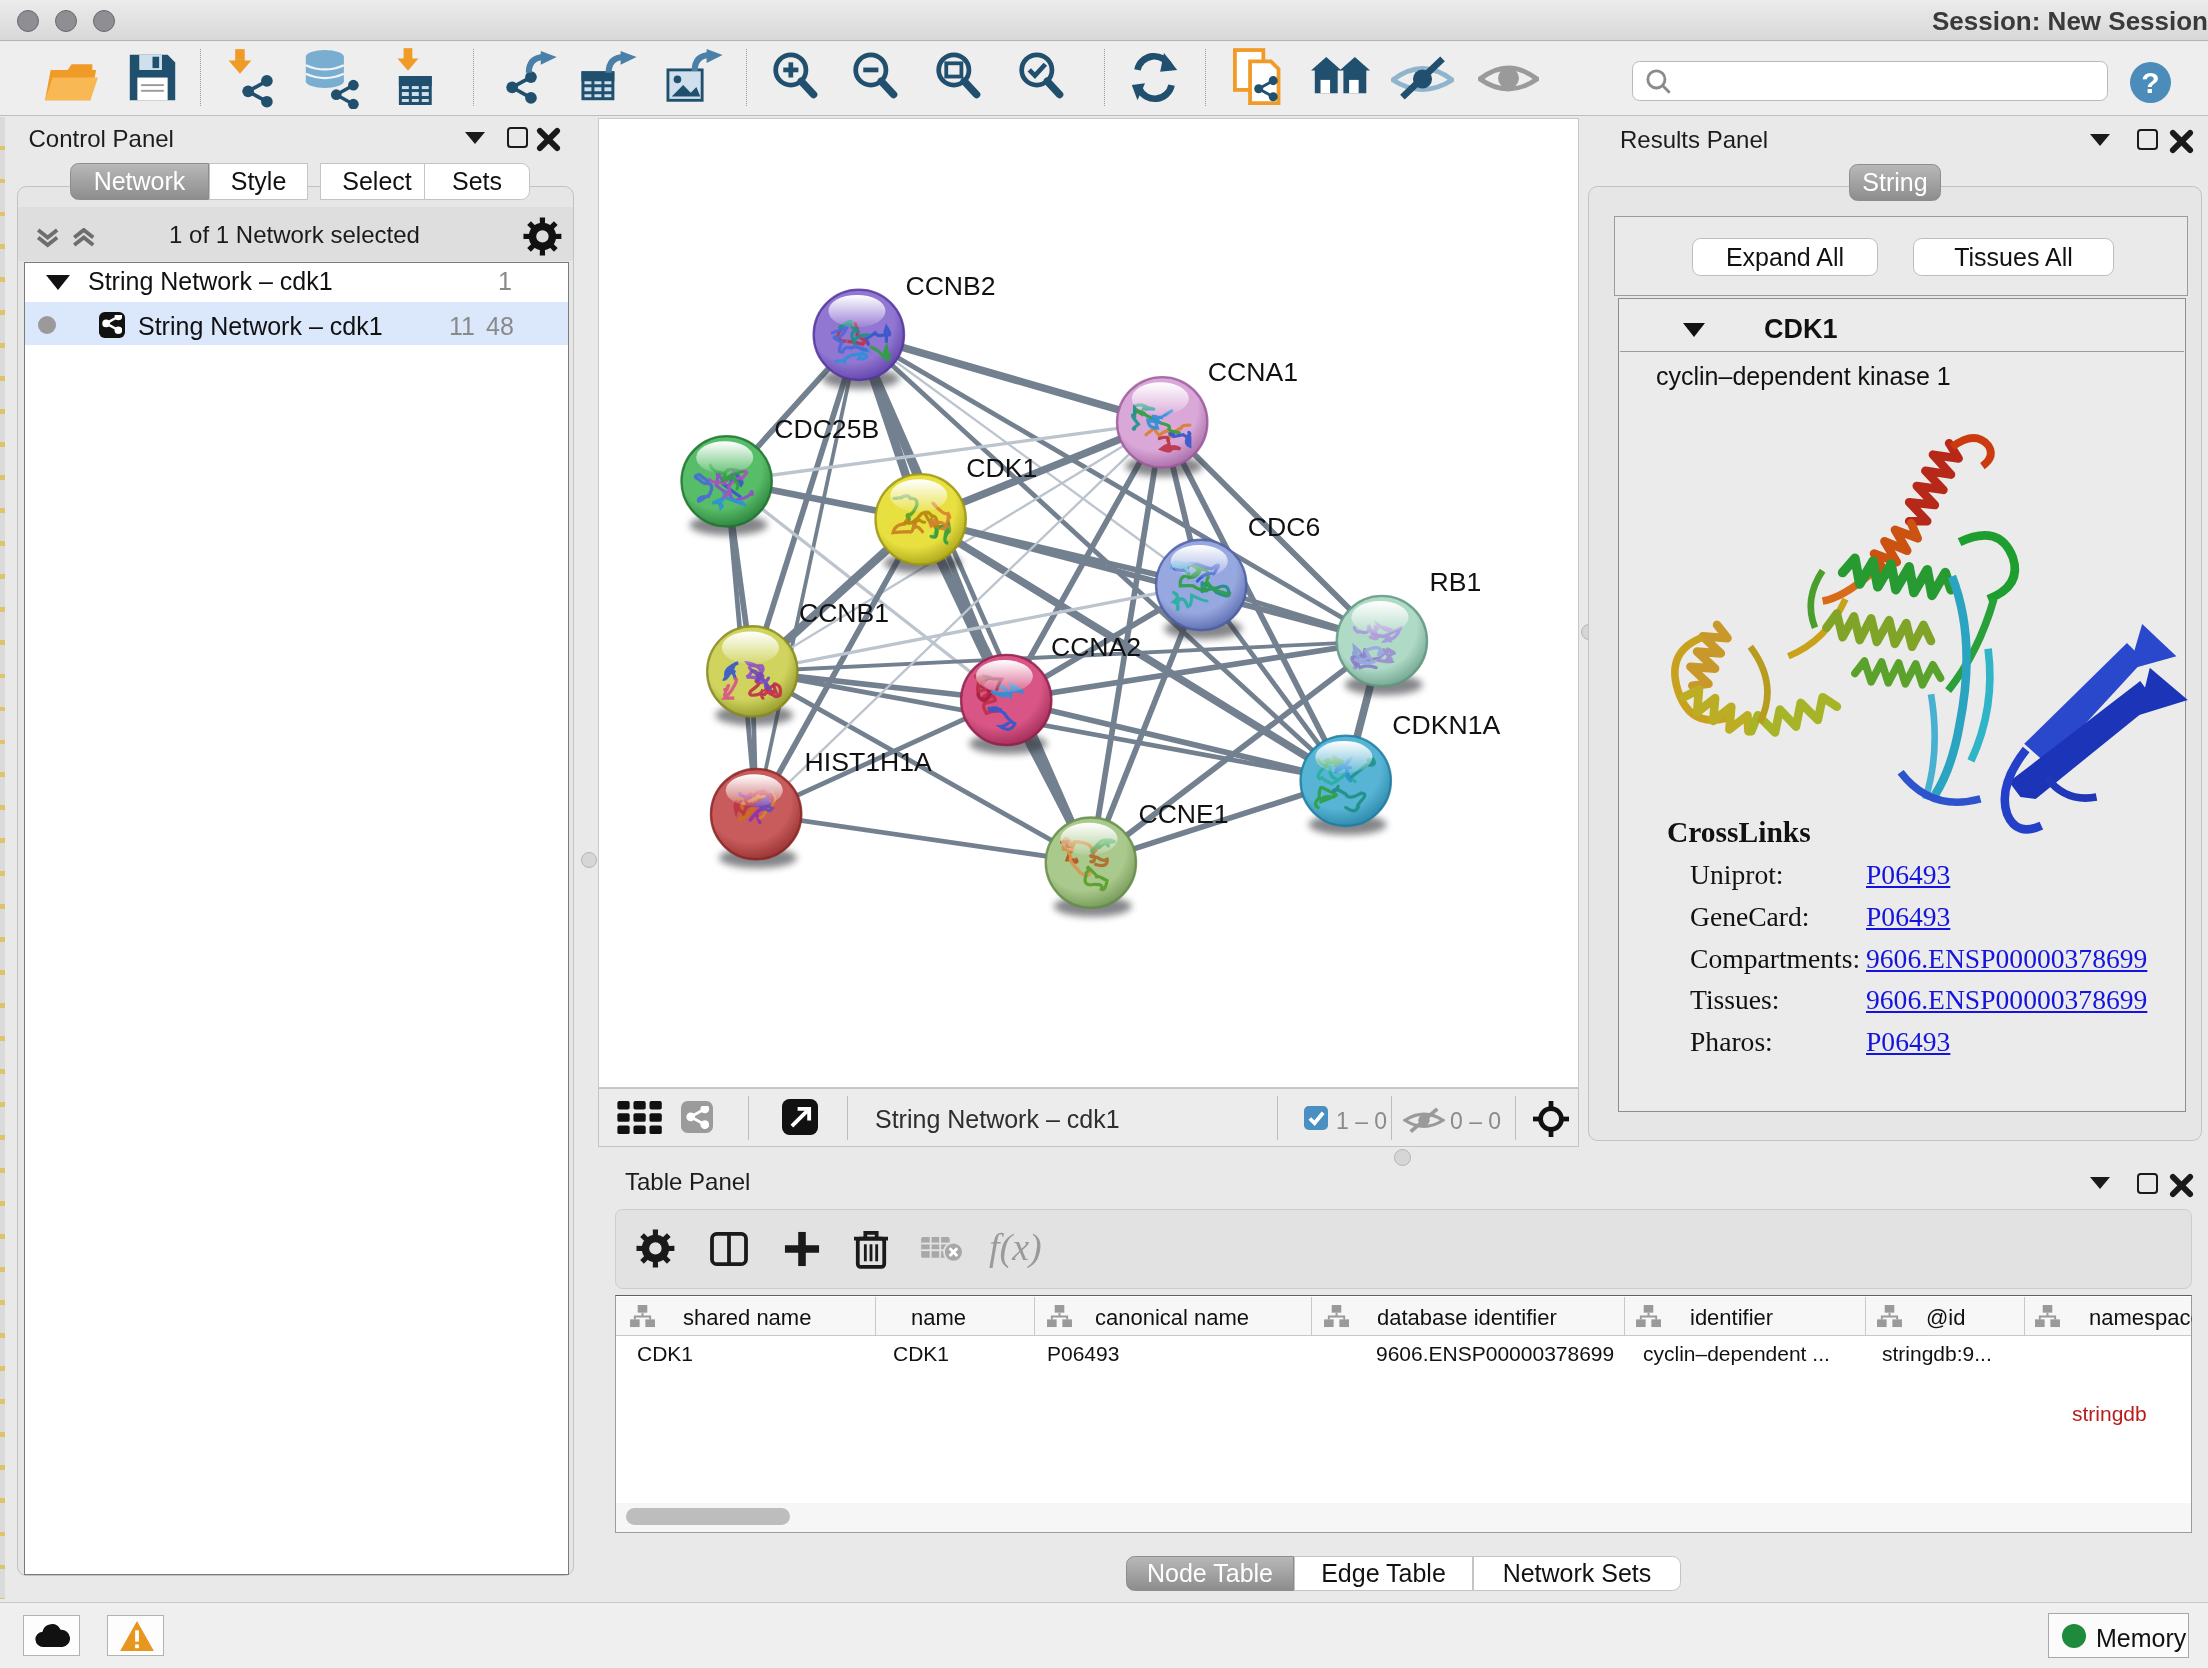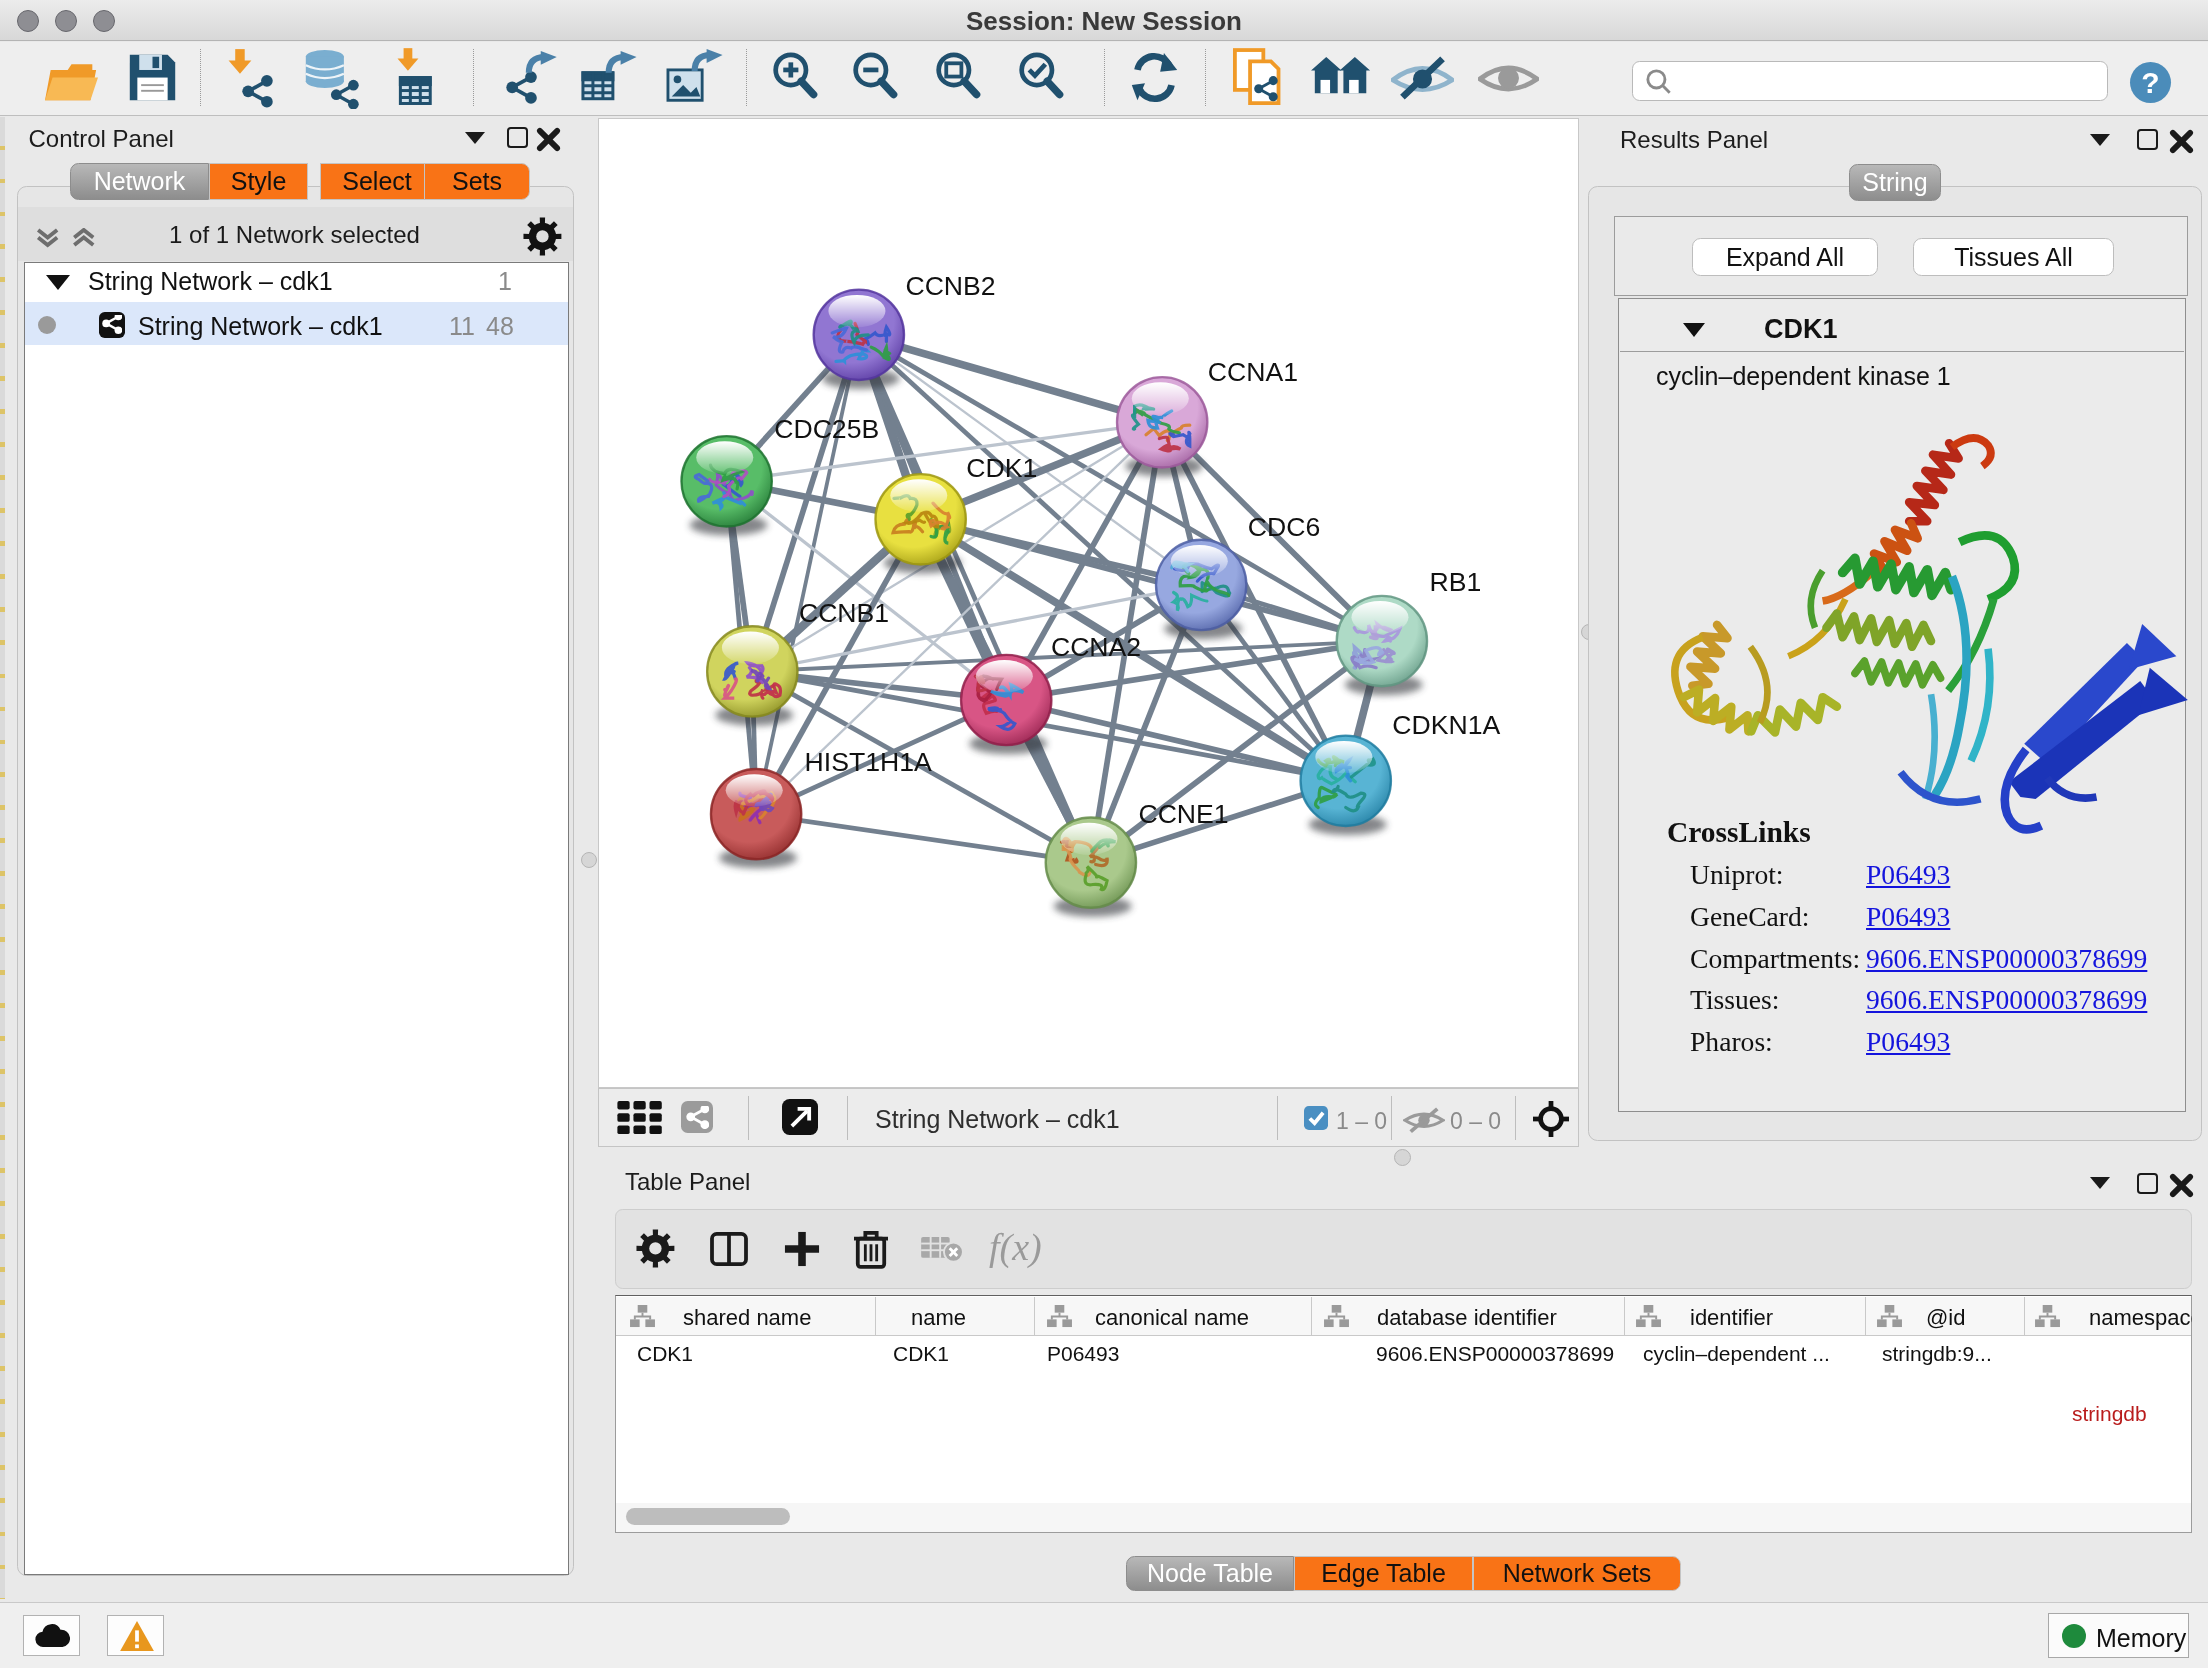--- a/index.html
+++ b/index.html
@@ -1,28 +1,28 @@
 <!DOCTYPE html>
 <html style="font-size:15px"><head><meta charset="utf-8"><style>
 * { margin:0; padding:0; box-sizing:border-box; }
 html,body { width:2208px; height:1668px; font-family:"Liberation Sans",sans-serif; }
 body { position:relative; background:#e9e9e9; overflow:hidden; }
 .abs { position:absolute; }
 .hdrtxt { font-size:24px; color:#1c1c1c; }
 .tab { position:absolute; height:37px; line-height:35px; text-align:center; font-size:25px;
-  background:#f97316; color:#111; border:1px solid #c4c4c4; }
+  background:#ffffff; color:#111; border:1px solid #c4c4c4; }
 .tabsel { background:linear-gradient(#b8b8b8,#8d8d8d); color:#fff; border-color:#8d8d8d; }
 .icon-tri { width:0; height:0; border-left:10.5px solid transparent; border-right:10.5px solid transparent; border-top:12.4px solid #1a1a1a; position:absolute; }
 .icon-box { position:absolute; width:21px; height:21px; border:2.9px solid #1a1a1a; border-radius:3.8px; }
 </style></head><body>
 <div class="abs" style="left:0;top:0;width:2208px;height:41px;background:linear-gradient(#ececec,#d8d8d8);border-bottom:1px solid #b4b4b4"></div>
 <div class="abs" style="left:17px;top:9.5px;width:22px;height:22px;border-radius:50%;background:#8e8e93;border:1px solid #67676d"></div>
 <div class="abs" style="left:55px;top:9.5px;width:22px;height:22px;border-radius:50%;background:#8e8e93;border:1px solid #67676d"></div>
 <div class="abs" style="left:93px;top:9.5px;width:22px;height:22px;border-radius:50%;background:#8e8e93;border:1px solid #67676d"></div>
-<div class="abs" style="left:0;top:5.7px;width:2208px;text-align:center;font-size:26px;font-weight:bold;color:#3a3a3a">Session: New Session</div>
+<div class="abs" style="left:0;top:5.7px;width:2208px;text-align:right;font-size:26px;font-weight:bold;color:#3a3a3a">Session: New Session</div>
 <div class="abs" style="left:0;top:42px;width:2208px;height:74px;background:#eeeeee;border-bottom:1px solid #bebebe"></div>
 <svg style="position:absolute;left:43px;top:53px" width="57" height="53" viewBox="0 0 60 56" xmlns="http://www.w3.org/2000/svg">
     <polygon points="2,50 8,18 26,18 30,12 52,12 52,18 56,18 50,50" fill="#f09a28"></polygon>
     <polygon points="2,50 10,26 58,26 50,50" fill="#f8b954"></polygon>
   </svg>
 <svg style="position:absolute;left:126px;top:51px" width="53" height="55" viewBox="0 0 56 58" xmlns="http://www.w3.org/2000/svg">
     <path d="M4 4 H44 L52 12 V52 H4 Z" fill="#20506e"></path>
     <rect x="14" y="4" width="24" height="16" fill="#cfe0ec"></rect>
     <rect x="28" y="6" width="7" height="12" fill="#20506e"></rect>
     <rect x="12" y="28" width="32" height="24" fill="#fff"></rect>

